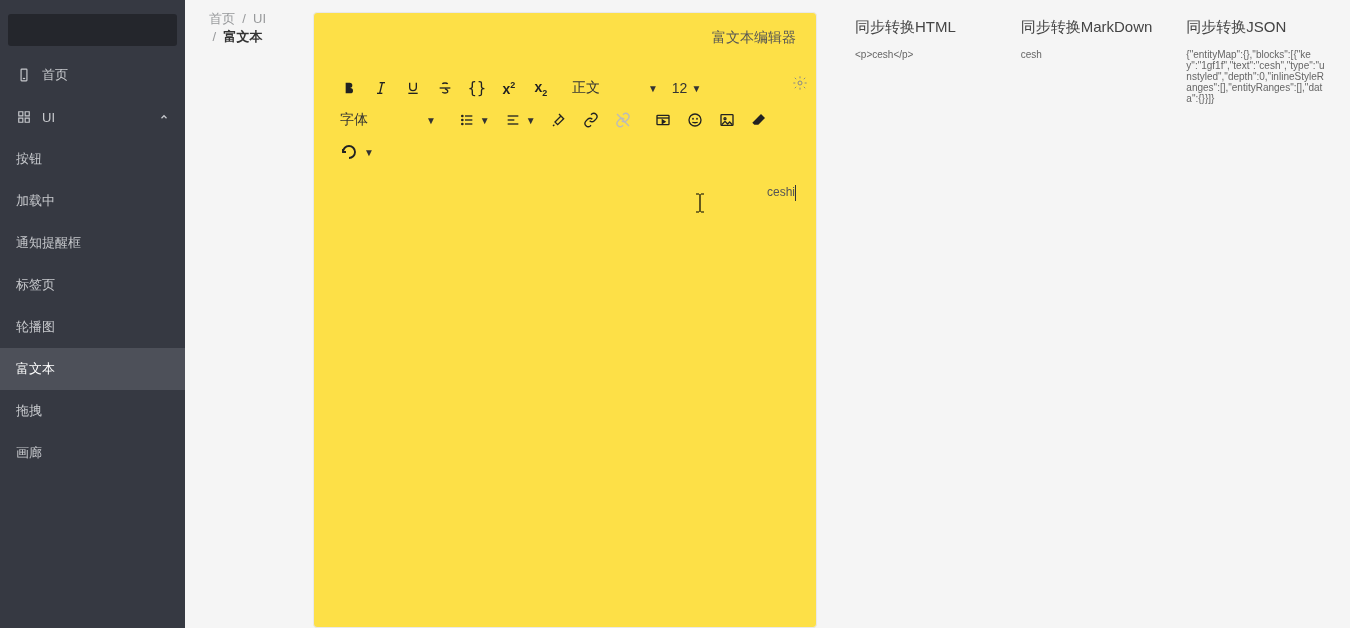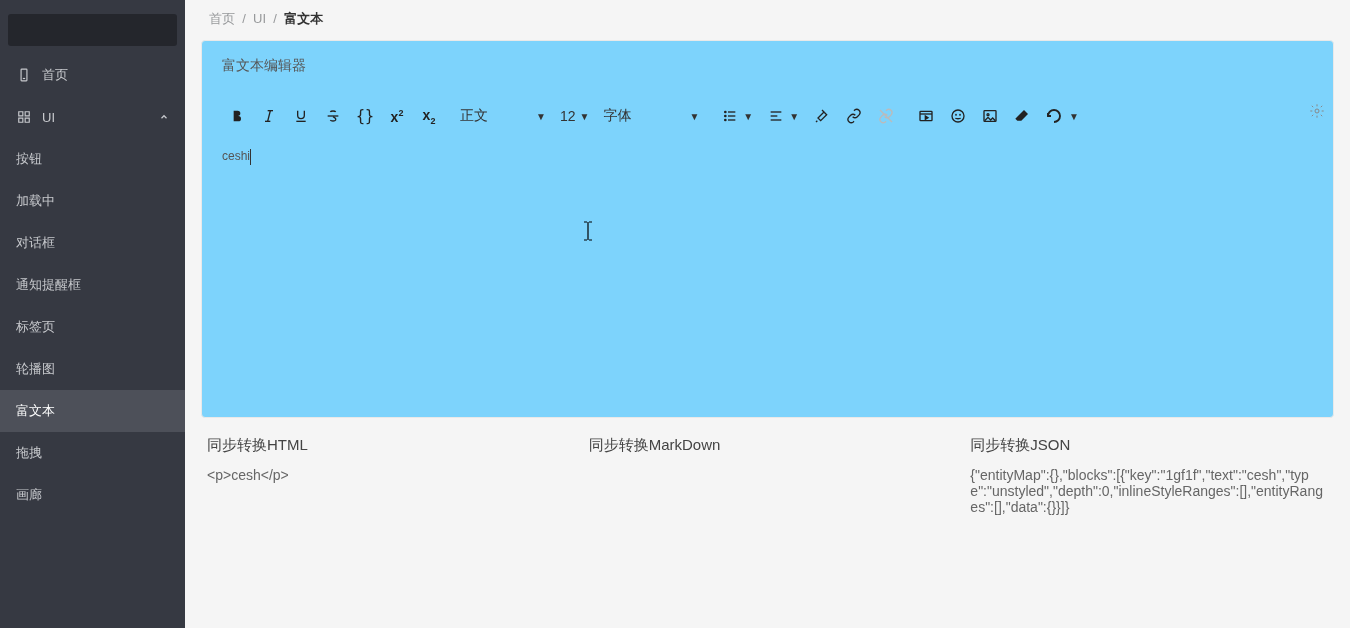--- a/index.html
+++ b/index.html
@@ -5,39 +5,39 @@
 * { margin: 0; padding: 0; box-sizing: border-box; }
 body { font-family: -apple-system, "Helvetica Neue", Arial, sans-serif; font-size: 14px; color: #333; background: #f5f5f5; width: 1350px; height: 628px; overflow: hidden; display: flex; }
 .sidebar { width: 185px; background: #363942; color: #c7c9cd; display: flex; flex-direction: column; height: 100%; }
 .logo-box { margin: 14px 8px 8px; height: 32px; background: #24262c; border-radius: 3px; }
 .menu { flex: 1; overflow-y: auto; }
 .menu-item { display: flex; align-items: center; height: 42px; padding: 0 16px; color: #c7c9cd; cursor: pointer; font-size: 13px; }
 .menu-sub { }
 .menu-active { background: #4d5059; color: #fff; }
 .menu-icon { width: 16px; height: 16px; margin-right: 10px; display: inline-flex; align-items: center; justify-content: center; }
 .chev { margin-left: auto; font-size: 12px; }
-.main { flex: 1; display: flex; flex-direction: column; height: 100%; background: #f5f5f5; position: relative; }
+.main { flex: 1; display: flex; flex-direction: row; height: 100%; background: #f5f5f5; position: relative; }
 .breadcrumb { padding: 10px 24px 0; color: #97999b; font-size: 13px; }
 .breadcrumb b { color: #333; font-weight: 600; }
-.card { margin: 12px 16px 0; background: #7dd3fc; border: 1px solid #e9e9e9; border-radius: 4px; position: relative; }
+.card { margin: 12px 16px 0; background: #fde047; border: 1px solid #e9e9e9; border-radius: 4px; position: relative; text-align: right; }
 .card-header { padding: 16px 20px; color: #555; font-size: 14px; }
 .gear { position: absolute; right: 8px; top: 62px; color: #888; cursor: pointer; }
 .toolbar { display: flex; align-items: center; padding: 10px 20px 6px; gap: 2px; flex-wrap: wrap; }
 .tbtn { width: 30px; height: 30px; display: inline-flex; align-items: center; justify-content: center; cursor: pointer; color: #222; border-radius: 3px; }
 .tbtn.disabled { color: #bbb; cursor: default; }
 .tsel { display: inline-flex; align-items: center; height: 30px; padding: 0 6px; cursor: pointer; color: #333; gap: 4px; }
 .caret { font-size: 10px; color: #333; }
 .tspacer { width: 6px; }
 .editor-body { min-height: 280px; padding: 12px 20px 40px; color: #555; font-size: 12px; }
 .cursor-caret { display: inline-block; width: 1px; height: 16px; background: #333; vertical-align: middle; animation: blink 1s infinite; }
 @keyframes blink { 50% { opacity: 0; } }
 .outputs { display: flex; padding: 18px 22px; gap: 24px; }
 .col { flex: 1; }
 .col h4 { font-size: 15px; font-weight: 500; color: #444; margin-bottom: 12px; }
-.col pre { font-size: 14px; color: #666; white-space: pre-wrap; word-break: break-all; font-family: inherit; }
+.col pre { font-size: 10px; color: #666; white-space: pre-wrap; word-break: break-all; font-family: inherit; }
 svg { display: block; }
 .text-cursor { position:absolute; left:380px; top:180px; pointer-events:none; }
 </style>
 </head>
 <body>
 
 <div class="sidebar">
   <div class="logo-box"></div>
   <div class="menu">
     <div class="menu-item">
@@ -62,23 +62,20 @@
           </svg>
       </span>
     </div>
     <div class="menu-item menu-sub">
         <span>按钮</span>
       </div>
     <div class="menu-item menu-sub">
         <span>加载中</span>
       </div>
     <div class="menu-item menu-sub">
-        <span>对话框</span>
-      </div>
-    <div class="menu-item menu-sub">
         <span>通知提醒框</span>
       </div>
     <div class="menu-item menu-sub">
         <span>标签页</span>
       </div>
     <div class="menu-item menu-sub">
         <span>轮播图</span>
       </div>
     <div class="menu-item menu-sub menu-active">
         <span>富文本</span>
@@ -242,19 +239,20 @@
     </div>
   </div>
 
   <div class="outputs">
     <div class="col">
       <h4>同步转换HTML</h4>
       <pre>&lt;p&gt;cesh&lt;/p&gt;</pre>
     </div>
     <div class="col">
       <h4>同步转换MarkDown</h4>
+      <pre>cesh</pre>
     </div>
     <div class="col">
       <h4>同步转换JSON</h4>
       <pre>{"entityMap":{},"blocks":[{"key":"1gf1f","text":"cesh","type":"unstyled","depth":0,"inlineStyleRanges":[],"entityRanges":[],"data":{}}]}</pre>
     </div>
   </div>
 </div>
 
 </body></html>

